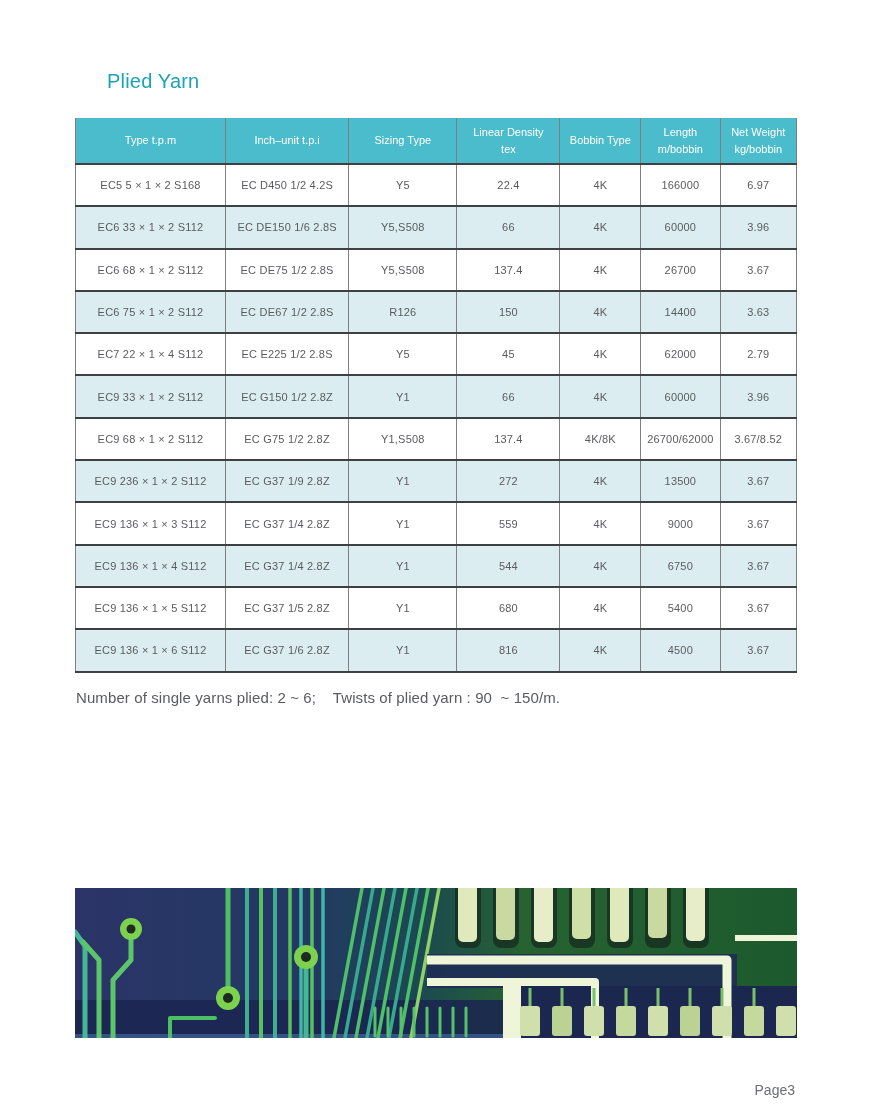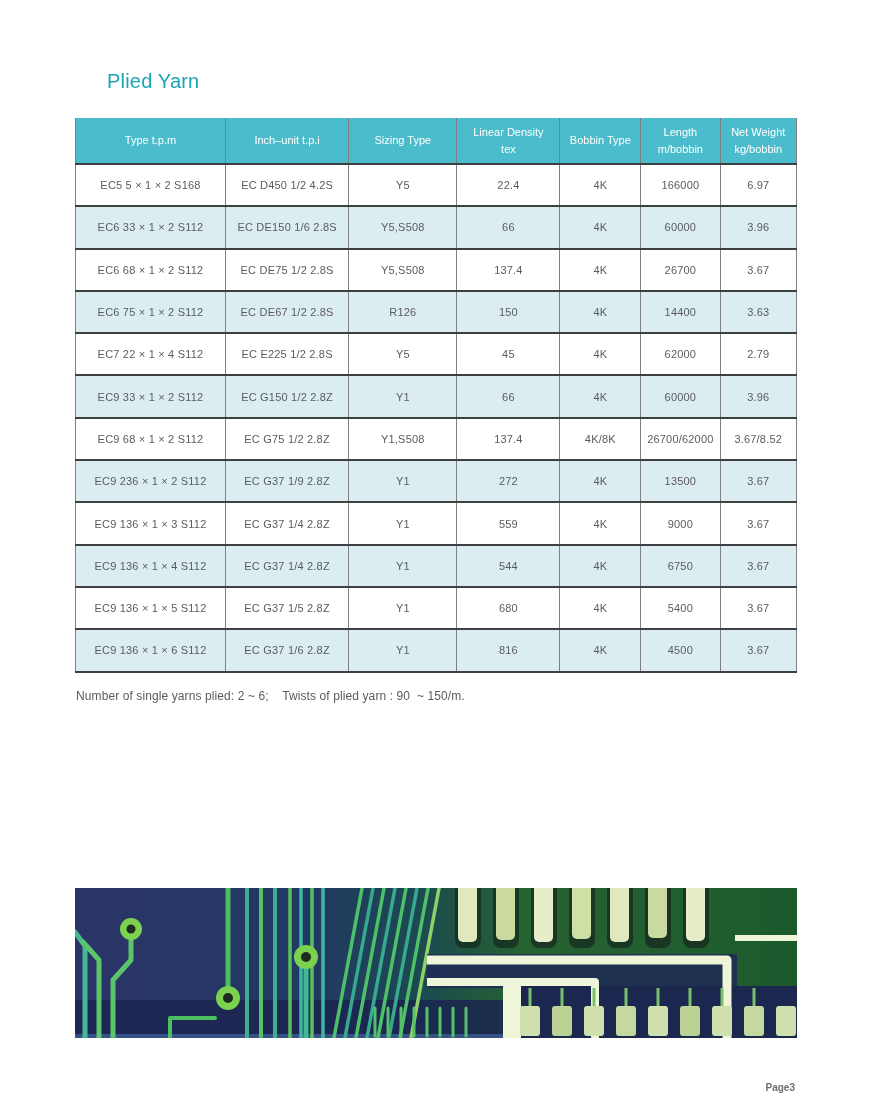--- a/index.html
+++ b/index.html
@@ -30,29 +30,29 @@
   table.yarn td {
     height:42.3px; font-size:11px; color:#5a5b5e; text-align:center;
     vertical-align:middle; letter-spacing:0.2px;
     border-left:1px solid #7d7f82; border-right:1px solid #7d7f82;
     border-bottom:2px solid #3f4042;
   }
   table.yarn tbody tr:nth-child(even) td { background:#dcedf2; }
   table.yarn tbody tr:nth-child(odd) td { background:#ffffff; }
   .footnote {
     position:absolute; left:76px; top:689px;
-    font-size:12px; color:#5a5b5e; white-space:pre; letter-spacing:0.1px;
+    font-size:15px; color:#5a5b5e; white-space:pre; letter-spacing:0.1px;
   }
   .pcb {
     position:absolute; left:75px; top:888px; width:722px; height:150px;
     display:block;
   }
   .pageno {
     position:absolute; right:75px; top:1082px;
-    font-size:10px; color:#6d6e71;font-weight:bold;
+    font-size:14px; color:#6d6e71;
   }
 </style>
 </head>
 <body>
 
 <div class="page">
 
   <h1 class="title">Plied Yarn</h1>
 
   <div class="table-wrap">

